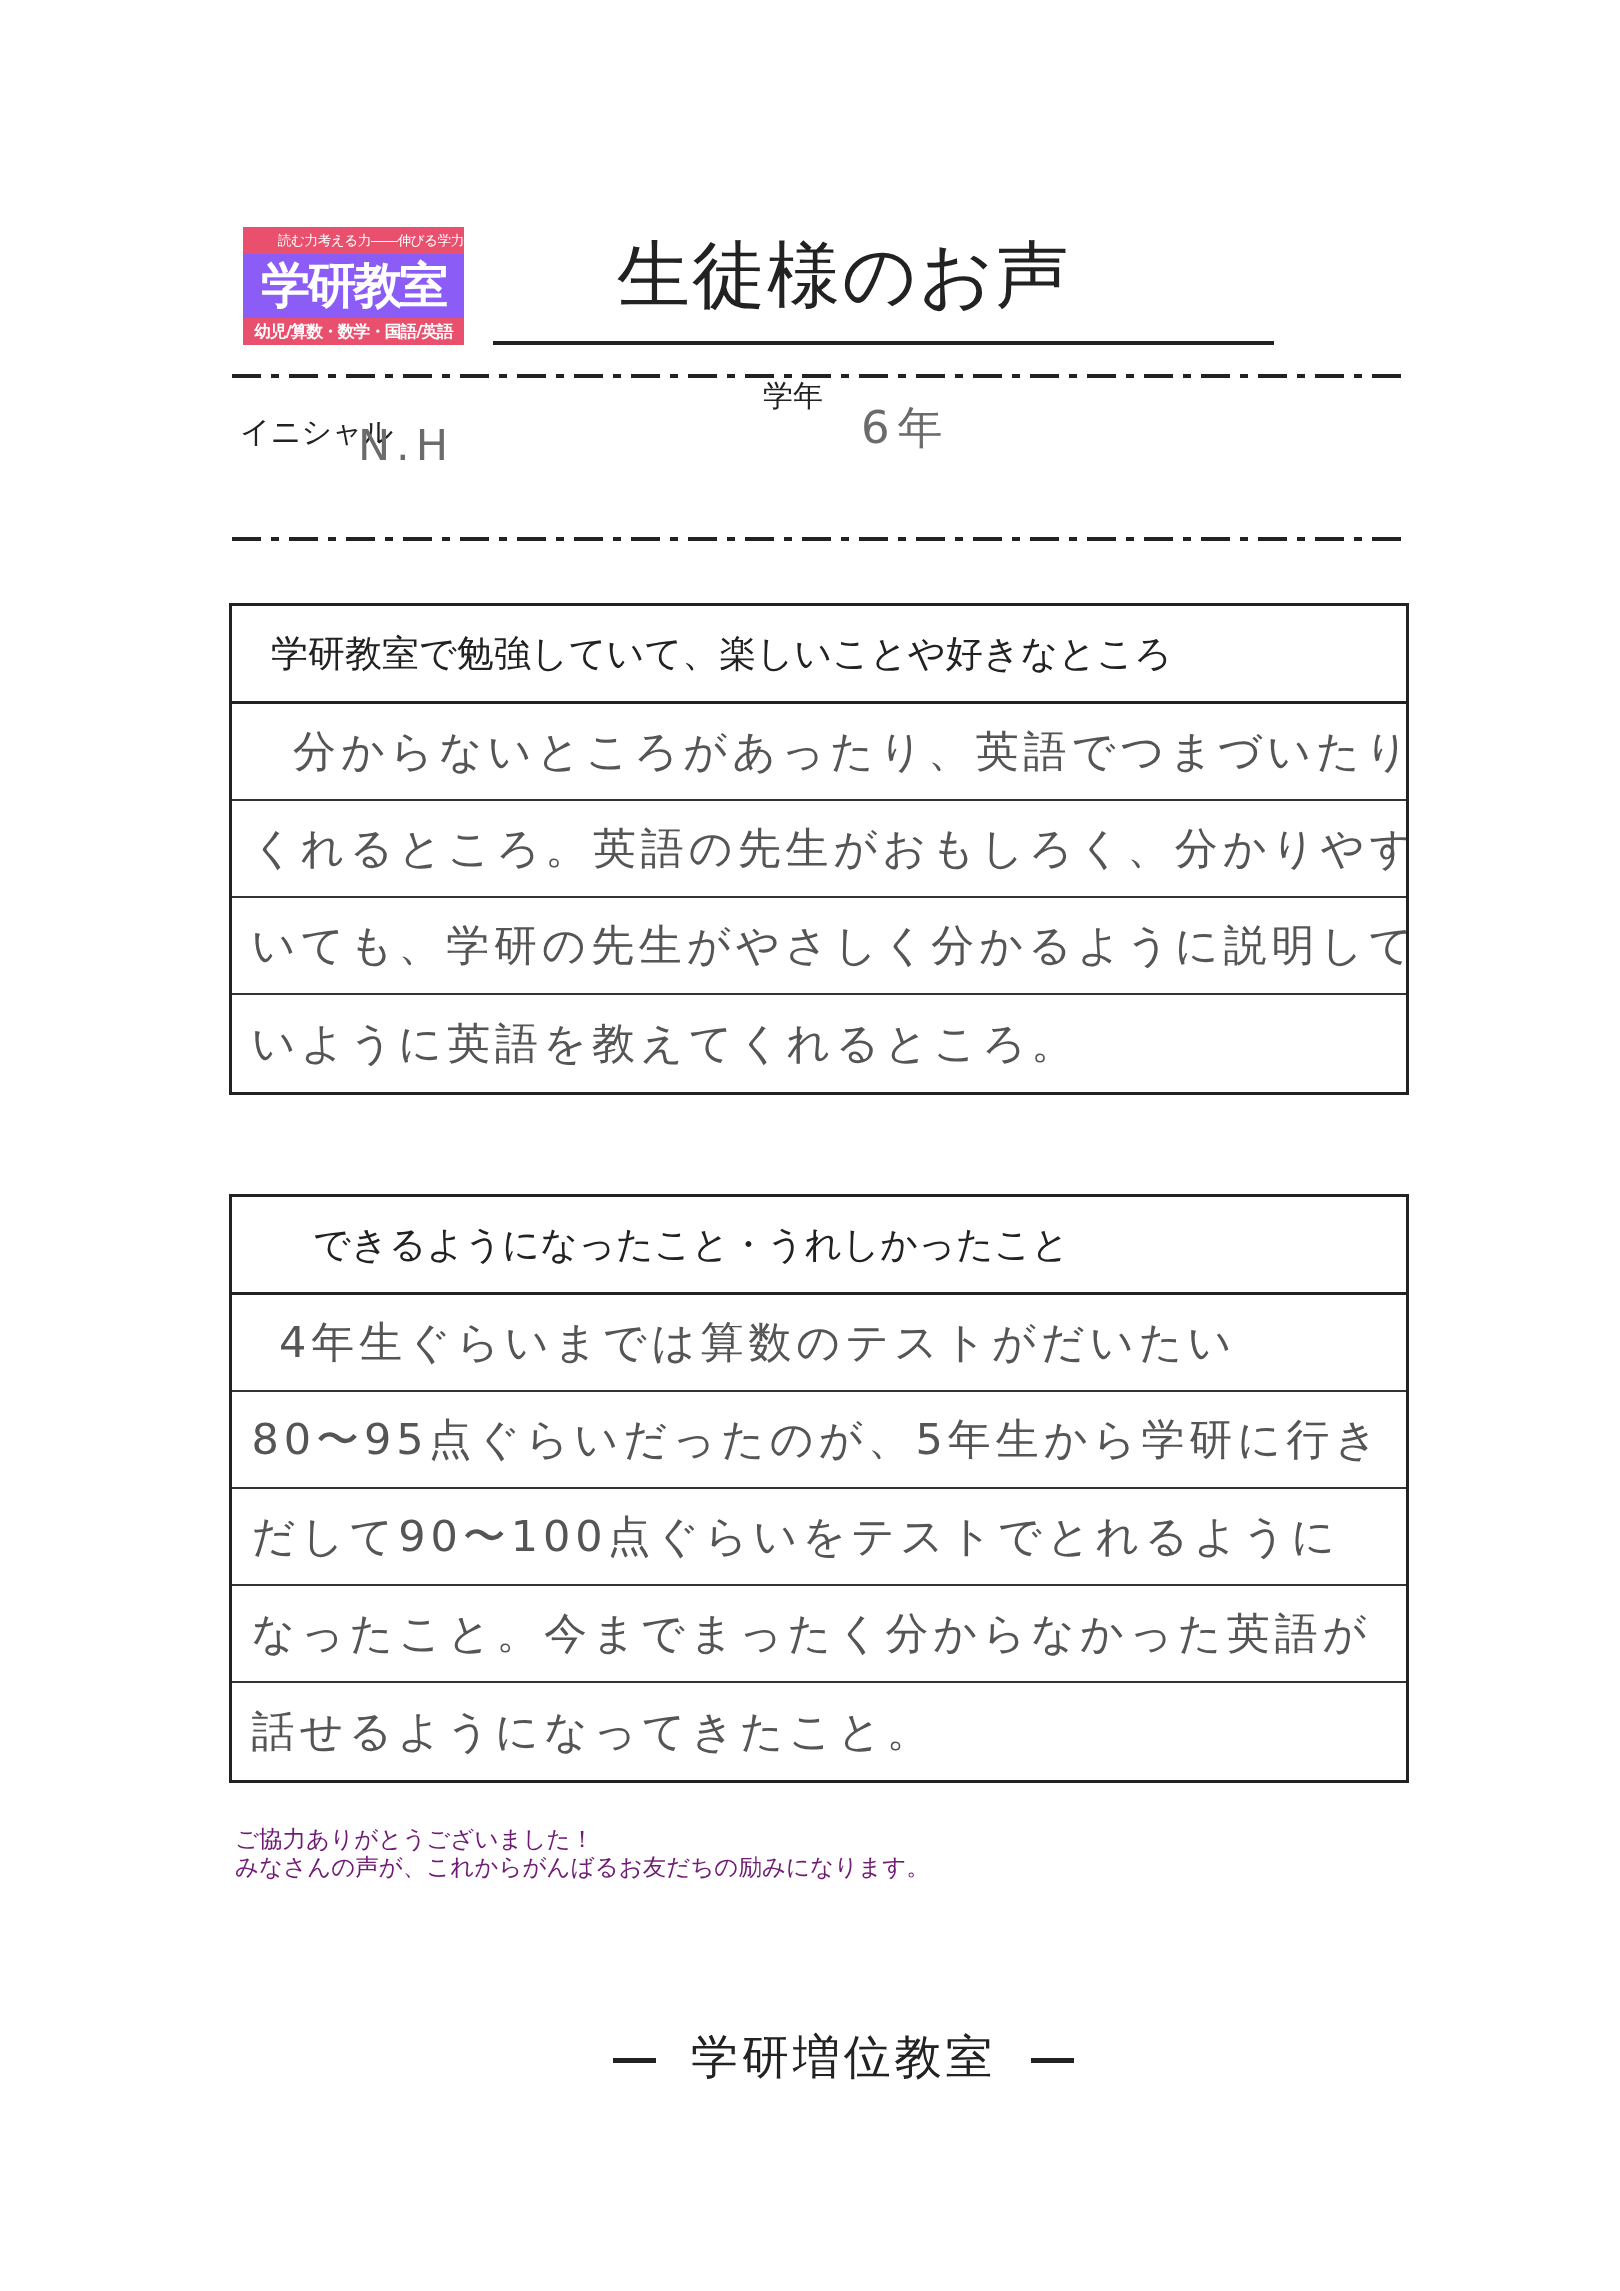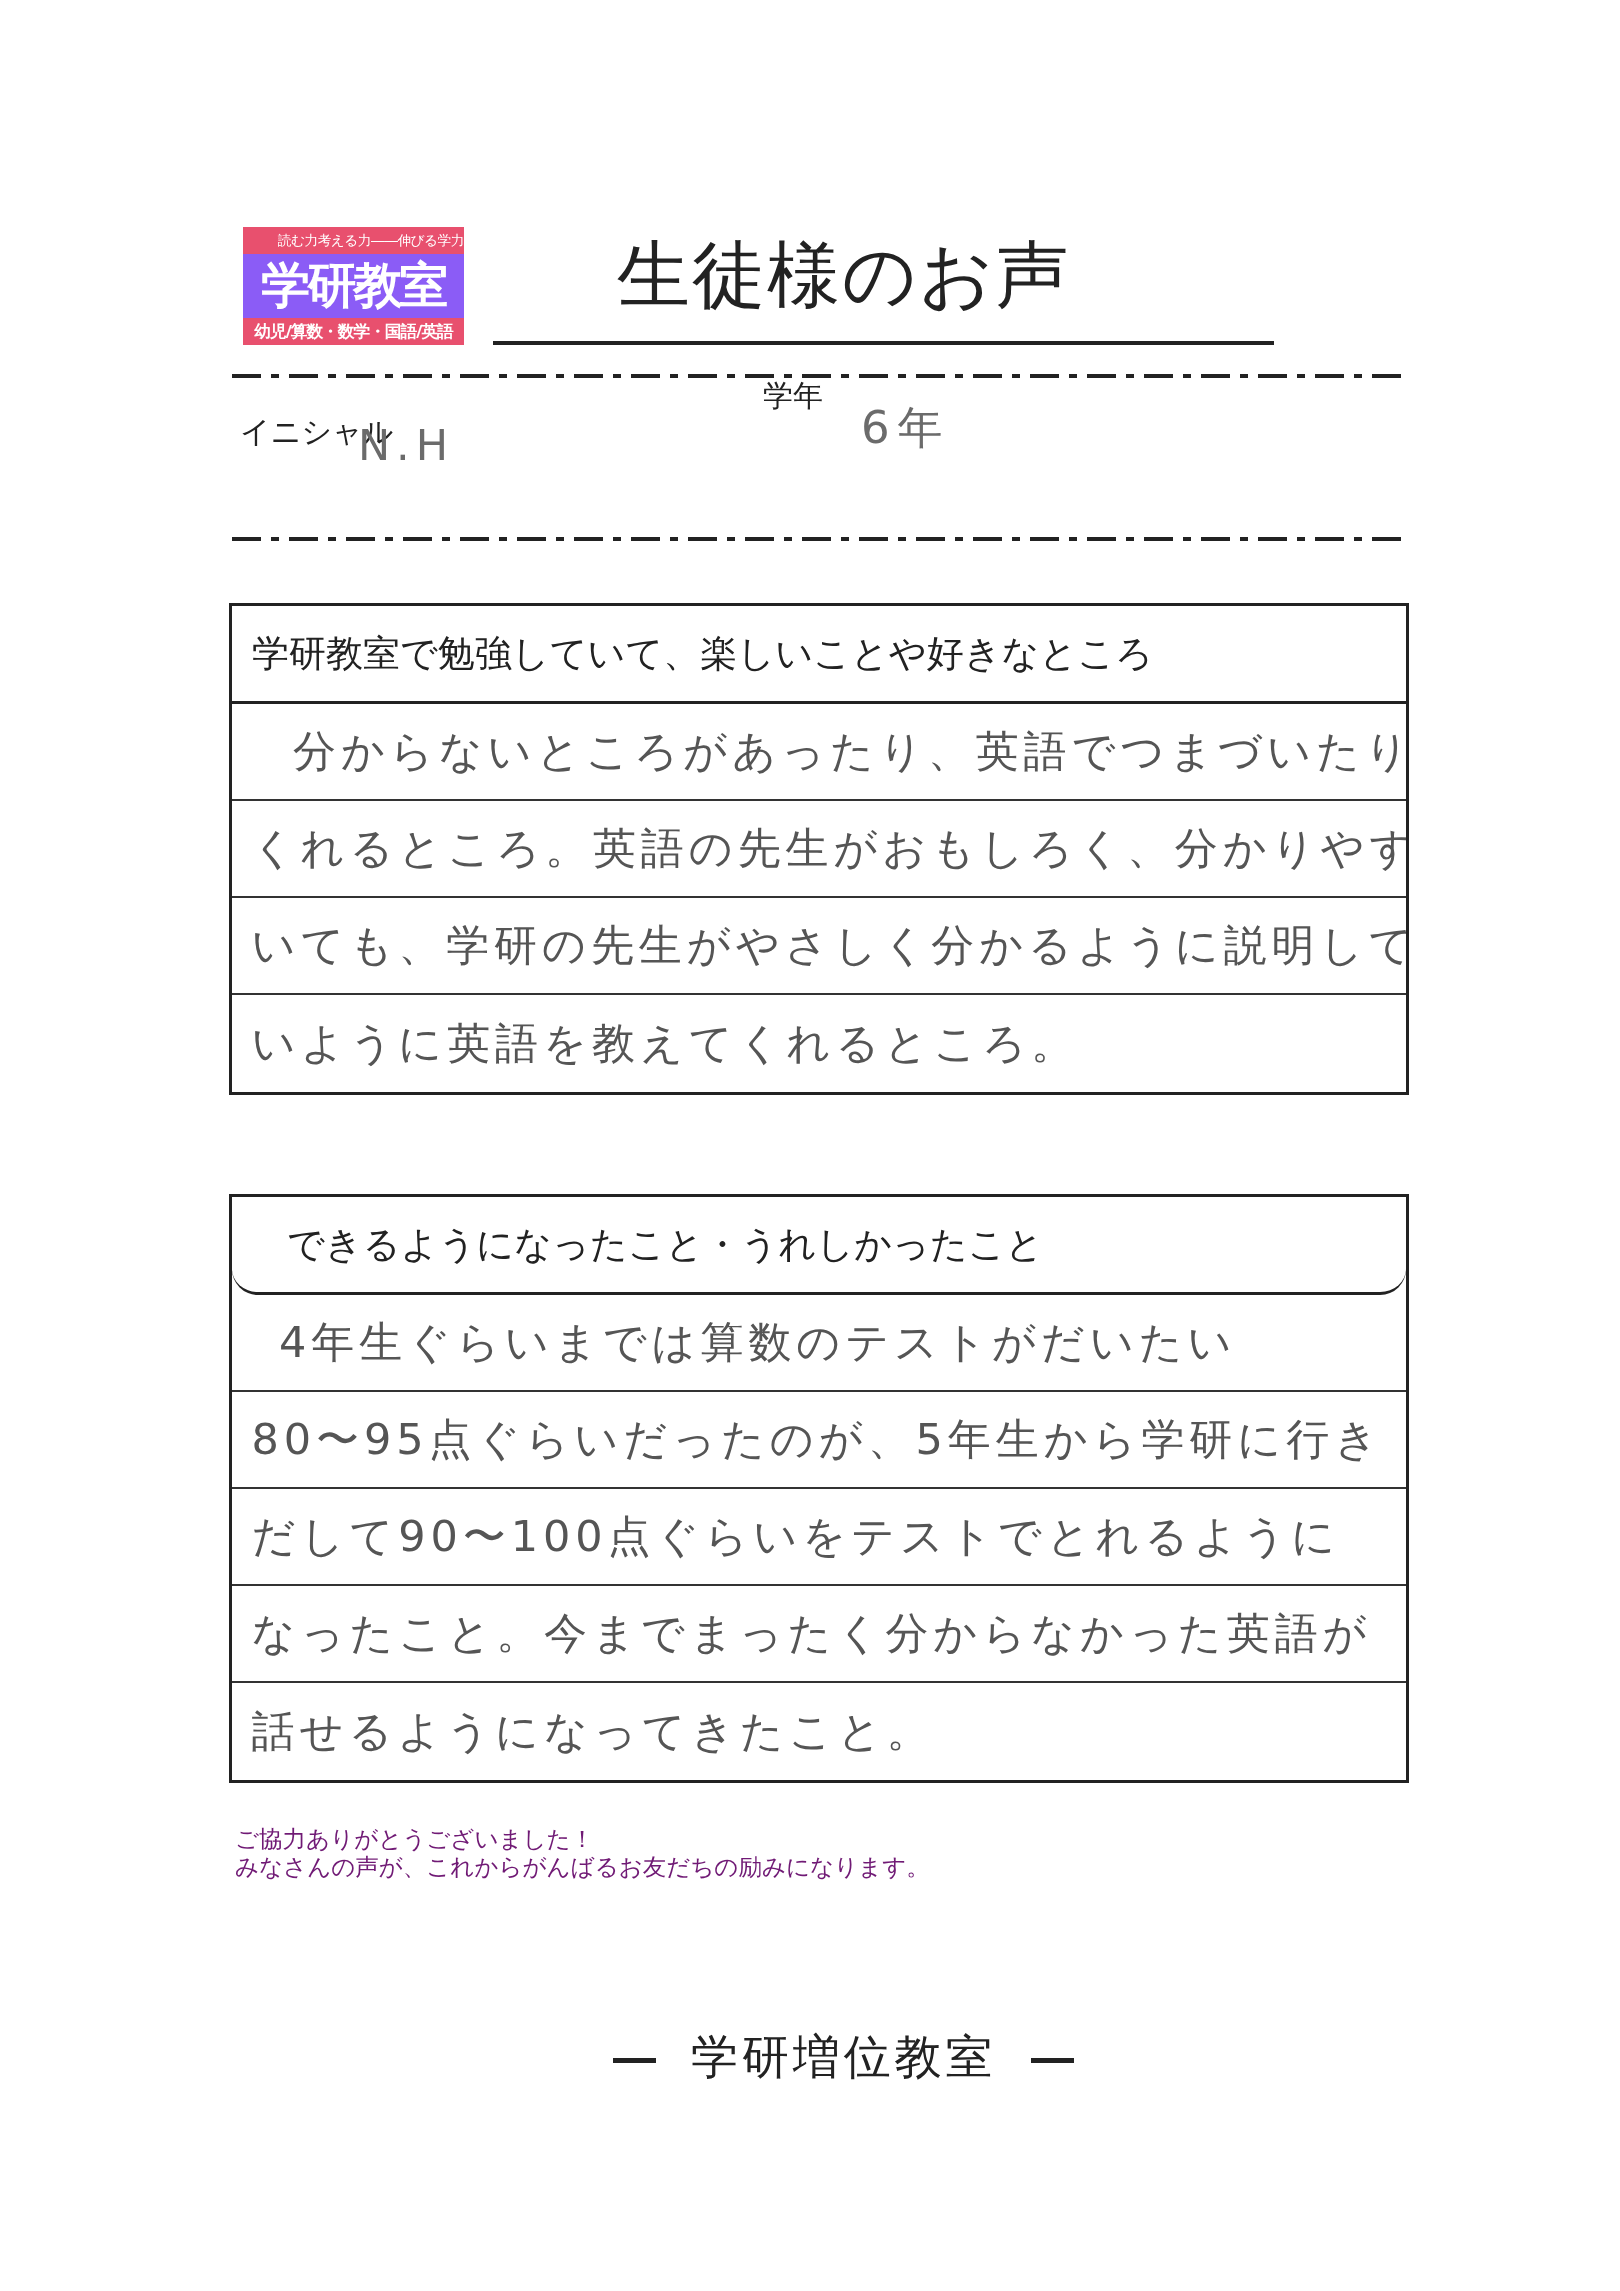--- a/index.html
+++ b/index.html
@@ -21,21 +21,21 @@
   .title-rule { left:493px; top:341px; width:781px; height:3.9px; background:#222; }
 
   .dash { height:3.9px; left:232px; width:1172px;
           background: repeating-linear-gradient(90deg, #222 0 29px, transparent 29px 39px, #222 39px 47px, transparent 47px 57px); }
 
   .label { font-size:30px; color:#222; line-height:35px; }
   .hand { font-family:"DejaVu Sans", sans-serif; color:#6b6b6b; font-weight:normal; }
 
   .box { left:229px; width:1174px; border:3.9px solid #222; background:#fff; }
   .box-header { height:98px; border-bottom:3.9px solid #222; display:flex; align-items:center;
-                padding-left:20px; font-size:37px; color:#222; box-sizing:border-box; }
+                padding-left:39px; font-size:37px; color:#222; box-sizing:border-box; }
   .row { height:97px; border-bottom:2px solid #333; box-sizing:border-box; display:flex; align-items:center;
          padding-left:19.6px; font-size:43px; color:#555; letter-spacing:4.9px; white-space:nowrap; overflow:hidden; }
   .row:last-child { border-bottom:none; }
 
   .closing { left:235px; top:1825px; font-size:23.5px; line-height:28px; color:#701a75; }
   .footer { left:578px; top:2027px; font-size:47px; line-height:59px; color:#222; letter-spacing:3.9px; }
   .footer .bar { display:inline-block; width:43px; height:4.9px; background:#222; vertical-align:middle; margin:0 35px; }
 </style>
 </head>
 <body>
@@ -61,21 +61,21 @@
 
 <div class="abs box" style="top:603px;">
   <div class="box-header">学研教室で勉強していて、楽しいことや好きなところ</div>
   <div class="row hand" style="padding-left:61px;">分からないところがあったり、英語でつまづいたりして</div>
   <div class="row hand">くれるところ。英語の先生がおもしろく、分かりやす</div>
   <div class="row hand">いても、学研の先生がやさしく分かるように説明して</div>
   <div class="row hand">いように英語を教えてくれるところ。</div>
 </div>
 
 <div class="abs box" style="top:1194px;">
-  <div class="box-header" style="padding-left:55px;border-radius:26px;">できるようになったこと・うれしかったこと</div>
+  <div class="box-header" style="padding-left:81px;">できるようになったこと・うれしかったこと</div>
   <div class="row hand" style="padding-left:47px;">4年生ぐらいまでは算数のテストがだいたい</div>
   <div class="row hand">80〜95点ぐらいだったのが、5年生から学研に行き</div>
   <div class="row hand">だして90〜100点ぐらいをテストでとれるように</div>
   <div class="row hand">なったこと。今までまったく分からなかった英語が</div>
   <div class="row hand">話せるようになってきたこと。</div>
 </div>
 
 <div class="abs closing">
   <div>ご協力ありがとうございました！</div>
   <div>みなさんの声が、これからがんばるお友だちの励みになります。</div>

